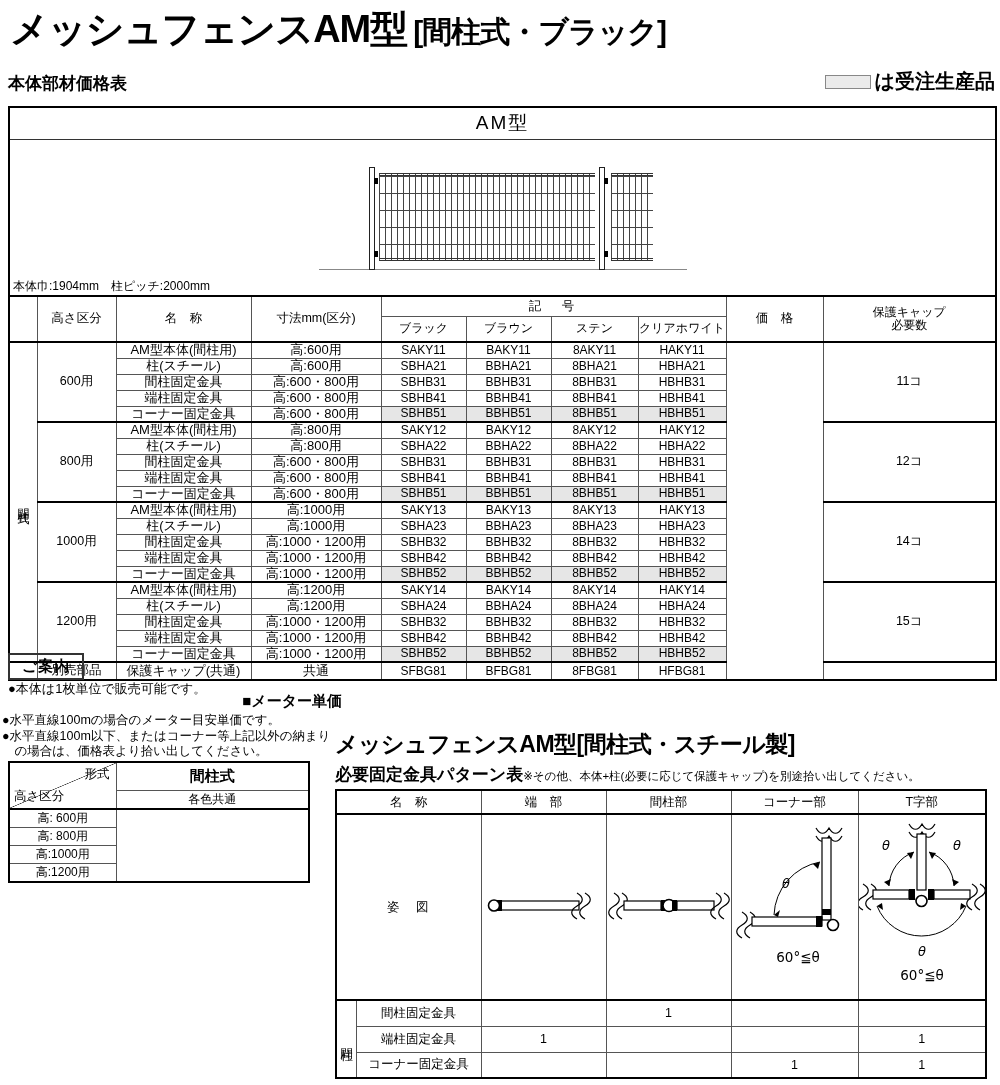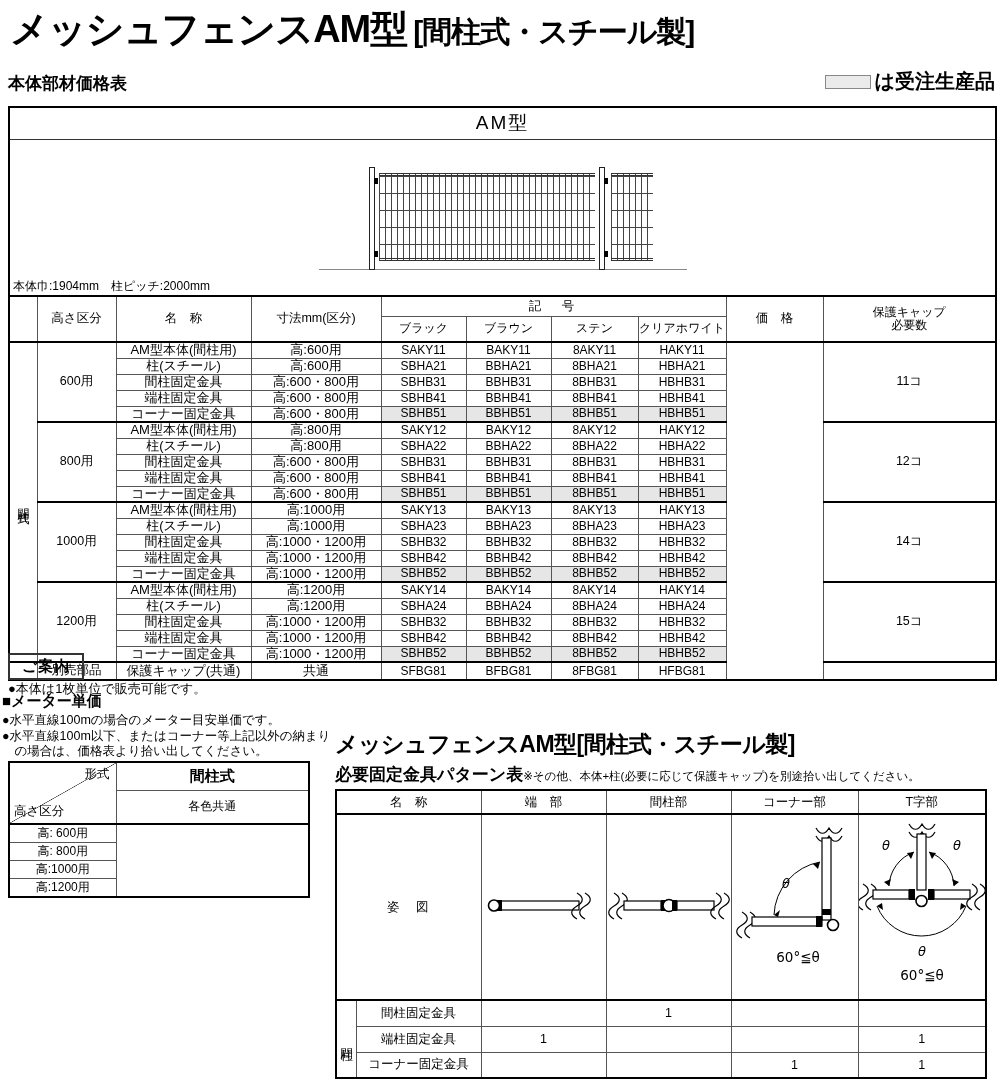--- a/index.html
+++ b/index.html
@@ -64,35 +64,35 @@
   .dim-note { position:absolute; left:3px; bottom:2px; font-size:12px; }
 
   
   .guide { position:absolute; left:8px; top:653px; display:flex; align-items:flex-start;flex-direction:column; }
   .guide-label { border:2px solid #333; padding:2px 12px; font-size:15px;
     font-weight:bold; margin-right:12px; letter-spacing:1px; }
   .guide-notes div { font-size:13px; line-height:17px; }
 
   
   .meter { position:absolute; left:2px; top:692px; width:340px; }
-  .meter-title { font-size:15px; font-weight:bold; margin-bottom:2px; }
+  .meter-title { font-size:15px; font-weight:bold; margin-bottom:2px;text-align:right; }
   .meter-notes div { font-size:12.5px; line-height:15.5px;
     padding-left:1em; text-indent:-1em; }
 
   .meter-table { position:absolute; left:8px; top:761px; width:300px;
     border:2px solid #000; }
   .meter-table th, .meter-table td { border:1px solid #555; text-align:center;
     vertical-align:middle; padding:0; font-weight:normal; }
   .diag { position:relative; width:107px;
     background:linear-gradient(to bottom right,transparent calc(50% - 0.6px),#333 50%,transparent calc(50% + 0.6px)); }
   .corner-top { position:absolute; top:3px; right:6px; font-size:12.5px; }
   .corner-bottom { position:absolute; bottom:3px; left:4px; font-size:12.5px; }
   .mt-r1 th { height:28px; }
   .mt-type { font-size:15px; font-weight:bold !important; }
-  .mt-r2 th { height:34px; font-size:12px; border-bottom:2px solid #000; }
+  .mt-r2 th { height:18px; font-size:12px; border-bottom:2px solid #000; }
   .diag { border-bottom:2px solid #000 !important; }
   .meter-table tbody td { height:17px; font-size:12px; }
 
   
   .pattern-section { position:absolute; left:335px; top:729px; width:652px; }
   .p-title { font-size:23px; font-weight:900; letter-spacing:-0.5px; }
   .p-sub { margin-top:3px; white-space:nowrap; }
   .p-sub-main { font-size:17px; font-weight:bold; }
   .p-sub-note { font-size:11.5px; }
   .pattern-table { width:650px; margin-top:3px; border:2px solid #000; }
@@ -106,21 +106,21 @@
     width:20px; letter-spacing:1px; }
   .pval { font-size:13px; }
   svg text { font-family:"DejaVu Sans","Liberation Sans",sans-serif; }
   .theta { font-style:italic; font-size:13px; }
   .angle { font-size:13.5px; }
 </style>
 </head>
 <body>
 
 <div class="page-title">
-  <span class="t-main">メッシュフェンスAM型</span><span class="t-sub">[間柱式・スチール製]</span>
+  <span class="t-main">メッシュフェンスAM型</span><span class="t-sub">[間柱式・ブラック]</span>
 </div>
 
 <div class="section-bar">
   <div class="section-label">本体部材価格表</div>
   <div class="legend">
     <span class="swatch"></span>
     <span>は受注生産品</span>
   </div>
 </div>
 

